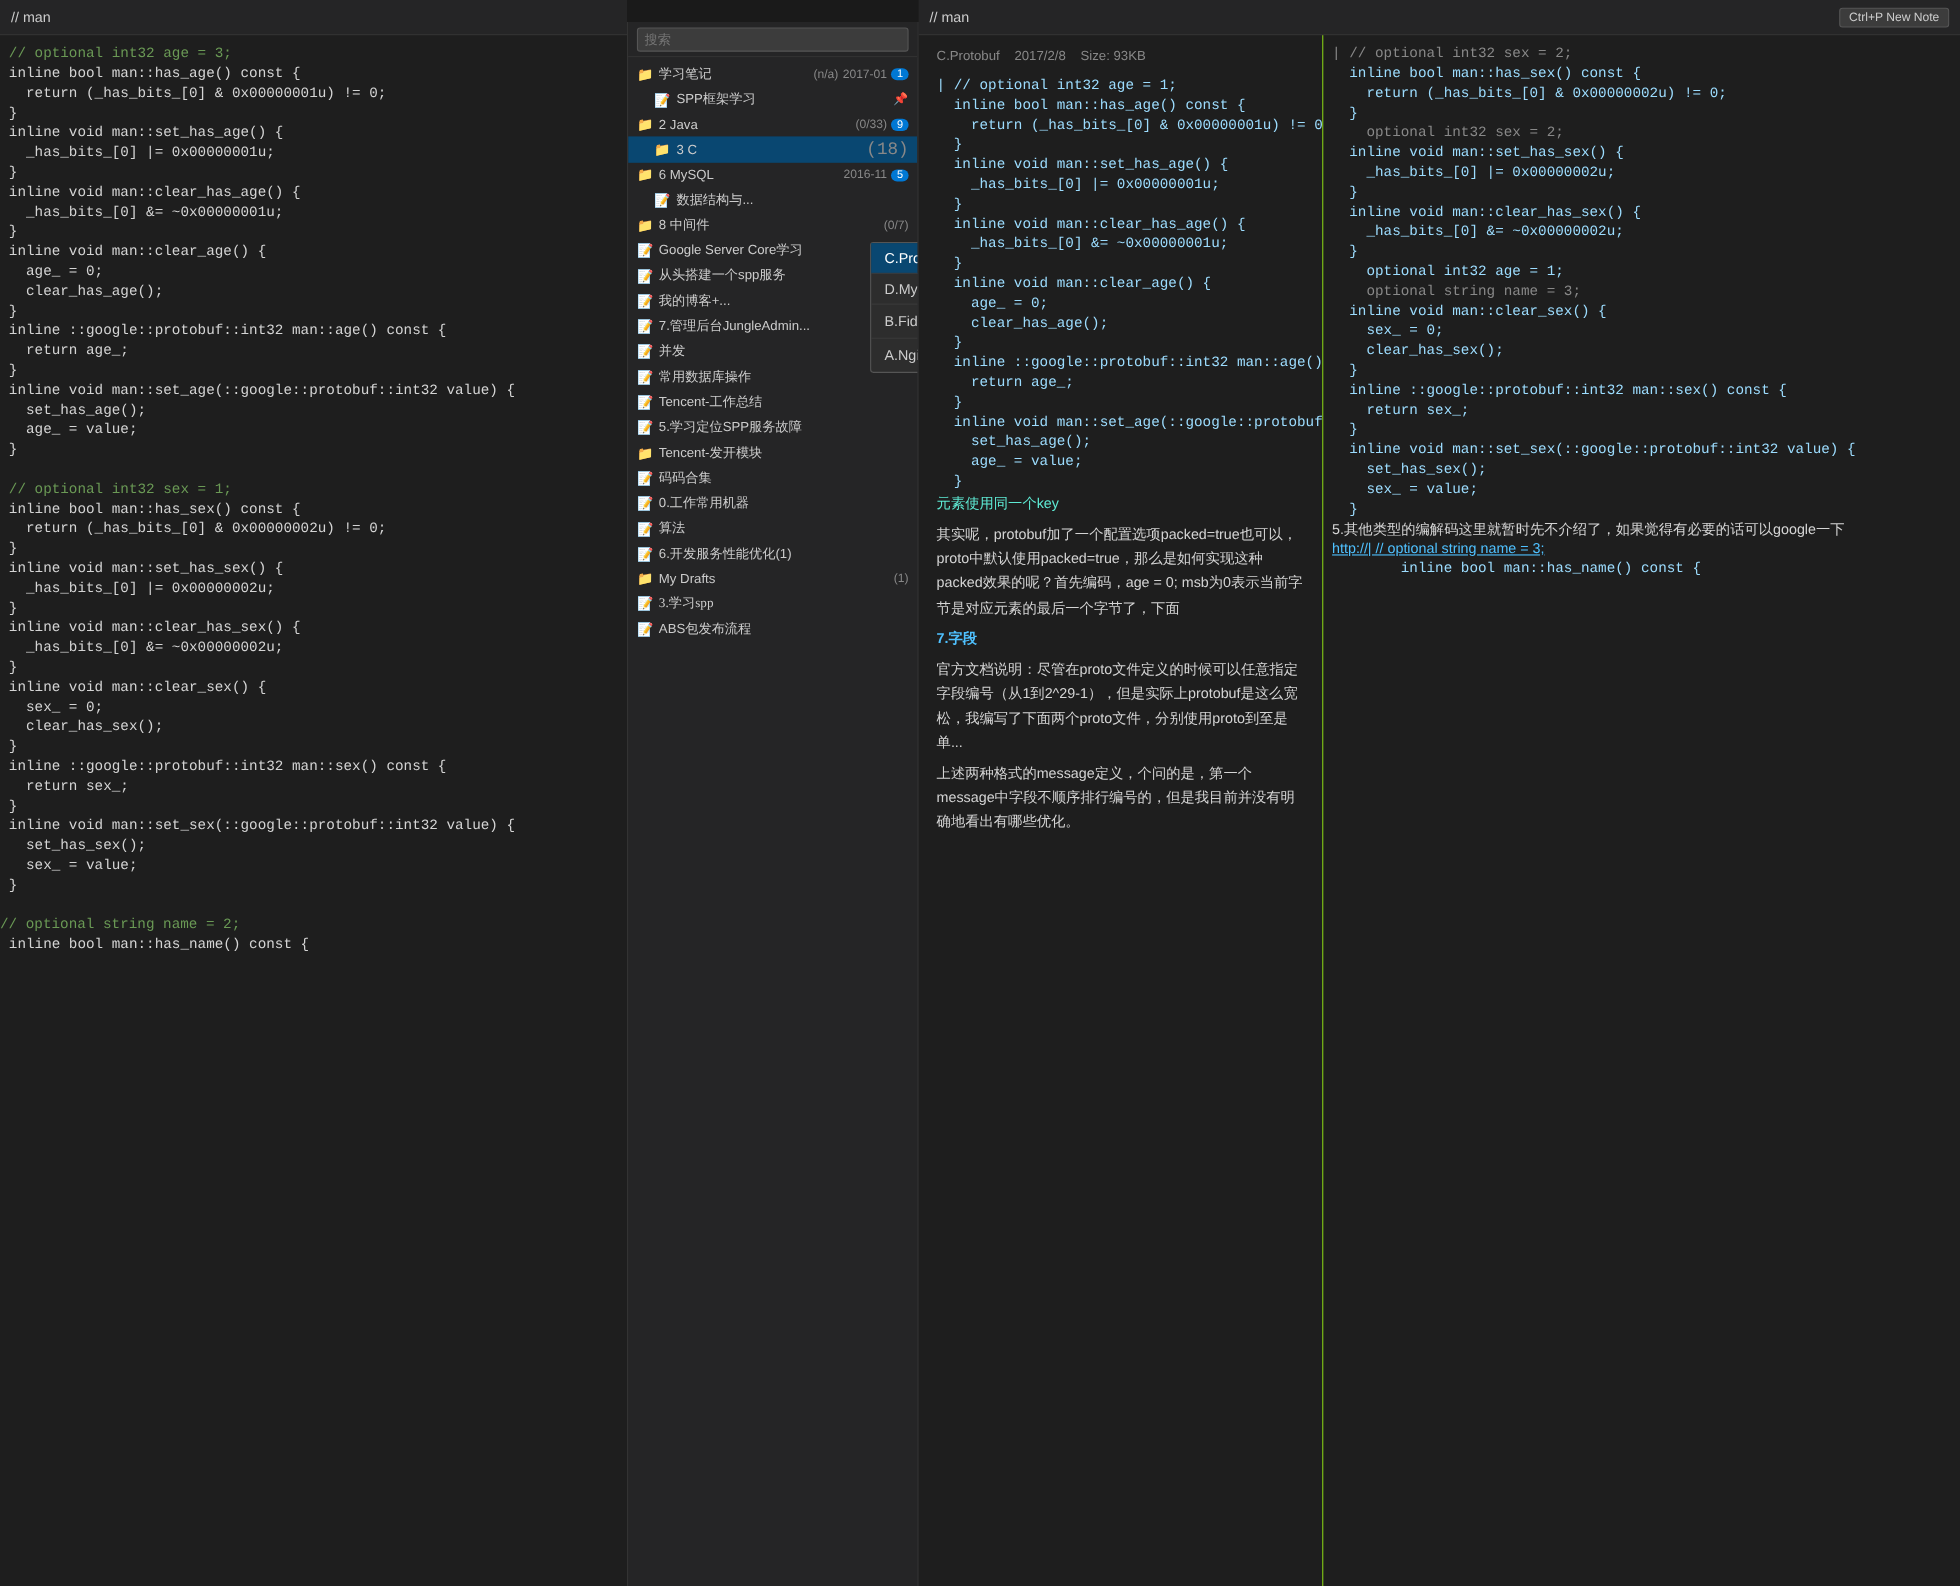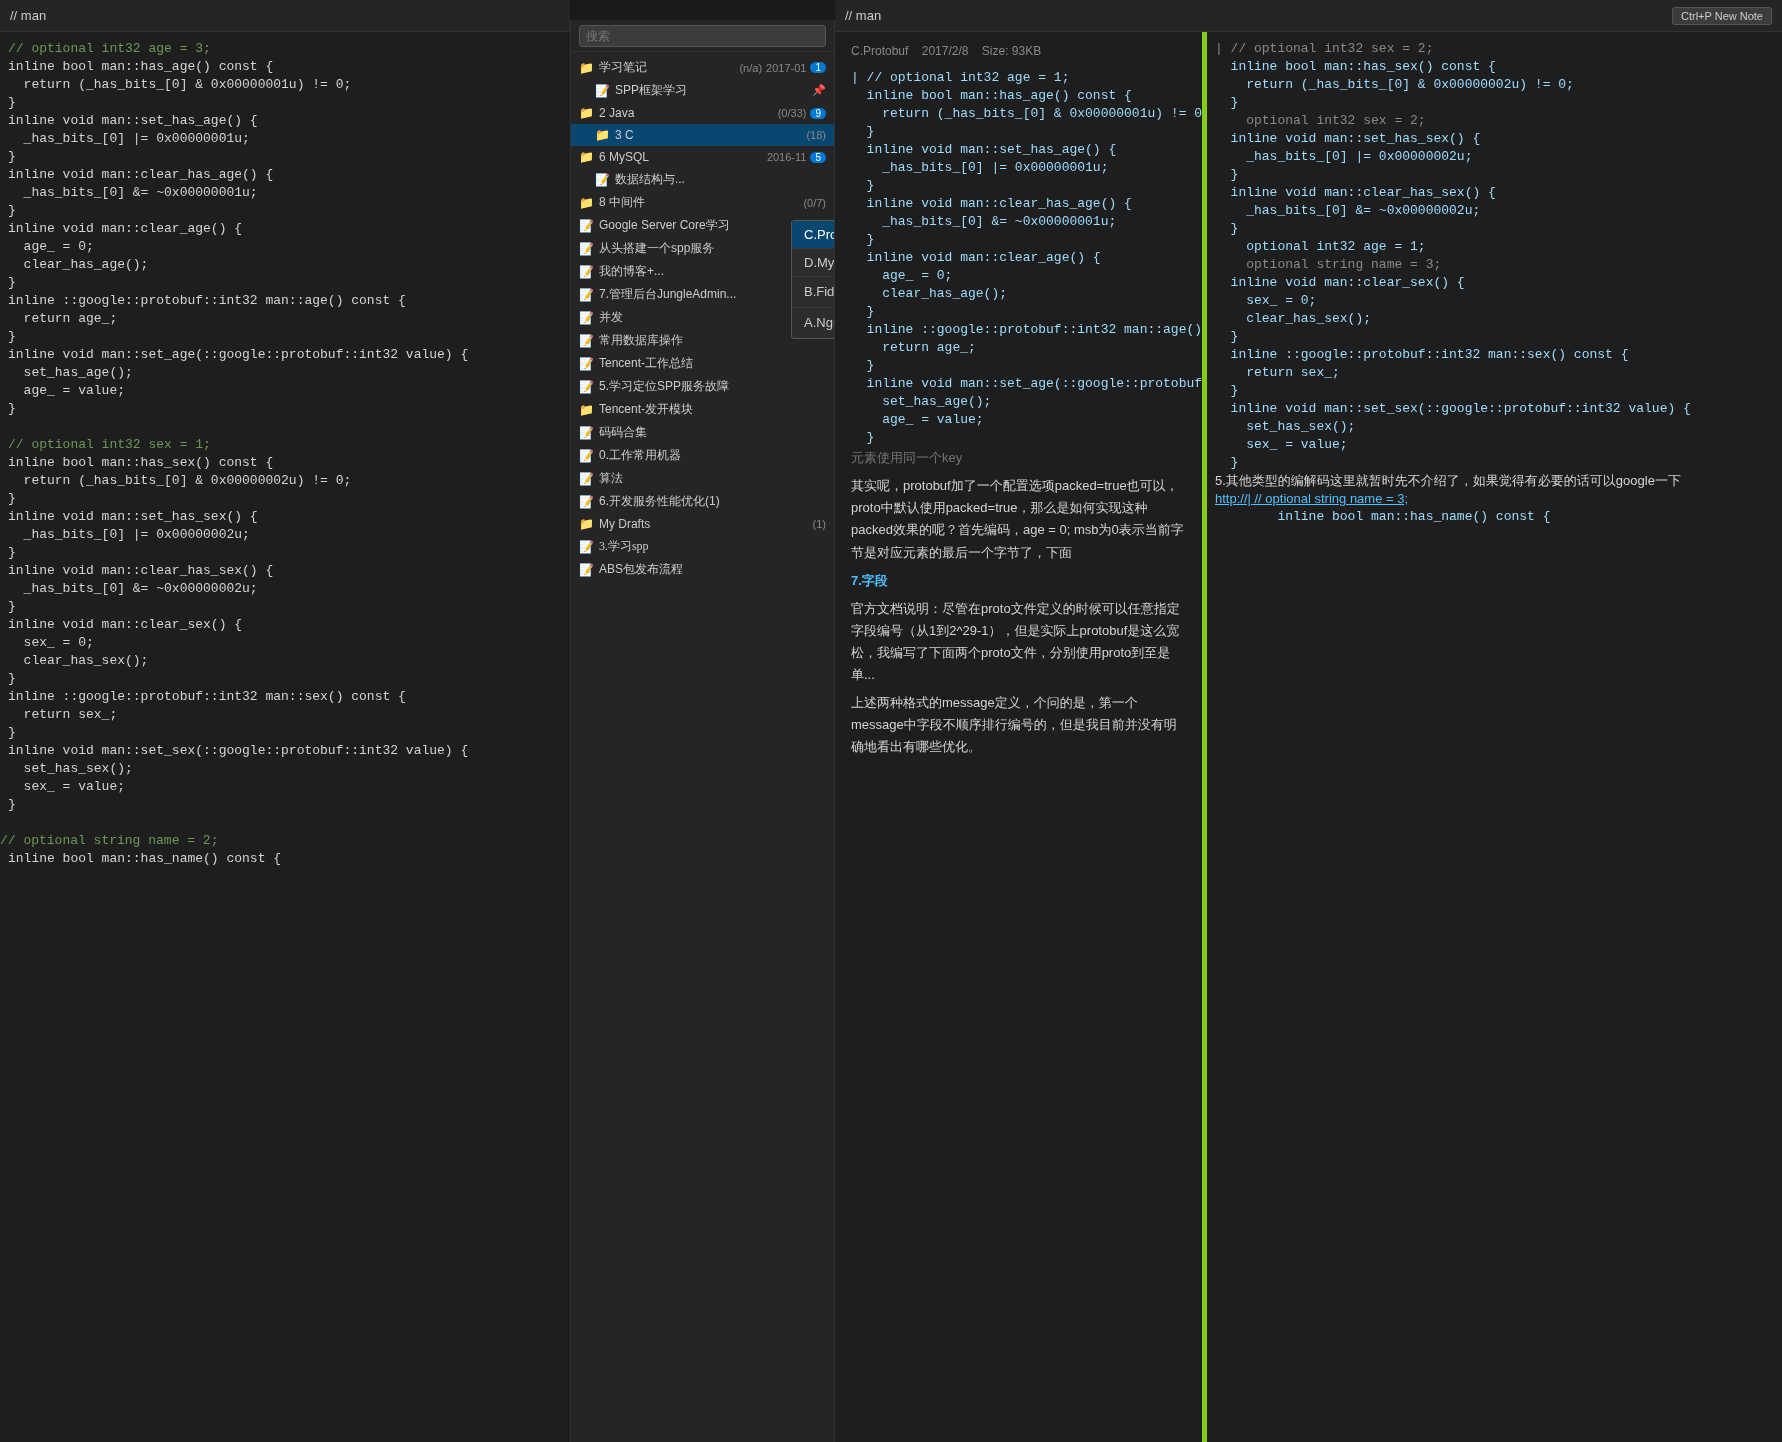--- a/index.html
+++ b/index.html
@@ -166,21 +166,21 @@
 
     .article-meta {
       color: #888;
       font-size: 12px;
       font-family: sans-serif;
       margin-bottom: 8px;
     }
 
     .right-code {
       width: 580px;
-      border-left: 5px solid #84cc16;
+      border-left: 1px solid #84cc16;
       overflow: hidden;
     }
 
     .right-code-content {
       padding: 8px 0;
       height: 100%;
       overflow-y: auto;
     }
 
     
@@ -297,21 +297,21 @@
         </div>
         <div class="tree-item" style="padding-left: 8px;">
           <span style="margin-right: 5px; font-size: 12px;">📁</span>
           <span style="flex: 1 1 0%; font-size: 12px; font-family: sans-serif;">2 Java</span>
           <span style="color: rgb(136, 136, 136); font-size: 11px; margin-left: 4px;">(0/33)</span>
           <span style="background: rgb(0, 120, 212); color: white; border-radius: 10px; padding: 0px 5px; font-size: 10px; margin-left: 4px;">9</span>
         </div>
         <div class="tree-item active" style="padding-left: 24px;">
           <span style="margin-right: 5px; font-size: 12px;">📁</span>
           <span style="flex: 1 1 0%; font-size: 12px; font-family: sans-serif;">3 C</span>
-          <span style="color: rgb(136, 136, 136); font-size: 11px; margin-left: 4px;">(18)</span>
+          <span style="color: rgb(136, 136, 136); font-size: 16px; margin-left: 4px; font-family: Liberation Mono, monospace;">(18)</span>
         </div>
         <div class="tree-item" style="padding-left: 8px;">
           <span style="margin-right: 5px; font-size: 12px;">📁</span>
           <span style="flex: 1 1 0%; font-size: 12px; font-family: sans-serif;">6 MySQL</span>
           <span style="color: rgb(136, 136, 136); font-size: 11px; margin-left: 4px;">2016-11</span>
           <span style="background: rgb(0, 120, 212); color: white; border-radius: 10px; padding: 0px 5px; font-size: 10px; margin-left: 4px;">5</span>
         </div>
         <div class="tree-item" style="padding-left: 24px;">
           <span style="margin-right: 5px; font-size: 12px;">📝</span>
           <span style="flex: 1 1 0%; font-size: 12px; font-family: sans-serif;">数据结构与...</span>
@@ -428,21 +428,21 @@
             <div style="font-family: &quot;Courier New&quot;, monospace; font-size: 13px; color: rgb(156, 220, 254); line-height: 18px; min-height: 18px; white-space: pre;">    age_ = 0;</div>
             <div style="font-family: &quot;Courier New&quot;, monospace; font-size: 13px; color: rgb(156, 220, 254); line-height: 18px; min-height: 18px; white-space: pre;">    clear_has_age();</div>
             <div style="font-family: &quot;Courier New&quot;, monospace; font-size: 13px; color: rgb(156, 220, 254); line-height: 18px; min-height: 18px; white-space: pre;">  }</div>
             <div style="font-family: &quot;Courier New&quot;, monospace; font-size: 13px; color: rgb(156, 220, 254); line-height: 18px; min-height: 18px; white-space: pre;">  inline ::google::protobuf::int32 man::age() const {</div>
             <div style="font-family: &quot;Courier New&quot;, monospace; font-size: 13px; color: rgb(156, 220, 254); line-height: 18px; min-height: 18px; white-space: pre;">    return age_;</div>
             <div style="font-family: &quot;Courier New&quot;, monospace; font-size: 13px; color: rgb(156, 220, 254); line-height: 18px; min-height: 18px; white-space: pre;">  }</div>
             <div style="font-family: &quot;Courier New&quot;, monospace; font-size: 13px; color: rgb(156, 220, 254); line-height: 18px; min-height: 18px; white-space: pre;">  inline void man::set_age(::google::protobuf::int32 value) {</div>
             <div style="font-family: &quot;Courier New&quot;, monospace; font-size: 13px; color: rgb(156, 220, 254); line-height: 18px; min-height: 18px; white-space: pre;">    set_has_age();</div>
             <div style="font-family: &quot;Courier New&quot;, monospace; font-size: 13px; color: rgb(156, 220, 254); line-height: 18px; min-height: 18px; white-space: pre;">    age_ = value;</div>
             <div style="font-family: &quot;Courier New&quot;, monospace; font-size: 13px; color: rgb(156, 220, 254); line-height: 18px; min-height: 18px; white-space: pre;">  }</div>
-            <div style="font-family: sans-serif; font-size: 13px; color: #737373; line-height: 1.7; margin-bottom: 6px;">元素使用同一个key</div>
+            <div style="font-family: sans-serif; font-size: 13px; color: #5eead4; line-height: 1.7; margin-bottom: 6px;">元素使用同一个key</div>
             <div style="font-family: sans-serif; font-size: 13px; color: rgb(212, 212, 212); line-height: 1.7; margin-bottom: 6px;">其实呢，protobuf加了一个配置选项packed=true也可以，proto中默认使用packed=true，那么是如何实现这种packed效果的呢？首先编码，age = 0; msb为0表示当前字节是对应元素的最后一个字节了，下面</div>
             <div style="font-family: sans-serif; font-size: 13px; color: rgb(79, 193, 255); line-height: 1.7; margin-bottom: 6px; font-weight: bold;">7.字段</div>
             <div style="font-family: sans-serif; font-size: 13px; color: rgb(212, 212, 212); line-height: 1.7; margin-bottom: 6px;">官方文档说明：尽管在proto文件定义的时候可以任意指定字段编号（从1到2^29-1），但是实际上protobuf是这么宽松，我编写了下面两个proto文件，分别使用proto到至是单...</div>
             <div style="font-family: sans-serif; font-size: 13px; color: rgb(212, 212, 212); line-height: 1.7; margin-bottom: 6px;">上述两种格式的message定义，个问的是，第一个message中字段不顺序排行编号的，但是我目前并没有明确地看出有哪些优化。</div>
           </div>
       </div>
       <div class="right-code">
         <div class="right-code-content" id="right-code-container">
         <div style="font-family: &quot;Courier New&quot;, monospace; font-size: 13px; line-height: 18px; min-height: 18px; white-space: pre; padding-left: 8px; color: rgb(136, 136, 136);">| // optional int32 sex = 2;</div>
             <div style="font-family: &quot;Courier New&quot;, monospace; font-size: 13px; line-height: 18px; min-height: 18px; white-space: pre; padding-left: 8px; color: rgb(156, 220, 254);">  inline bool man::has_sex() const {</div>

